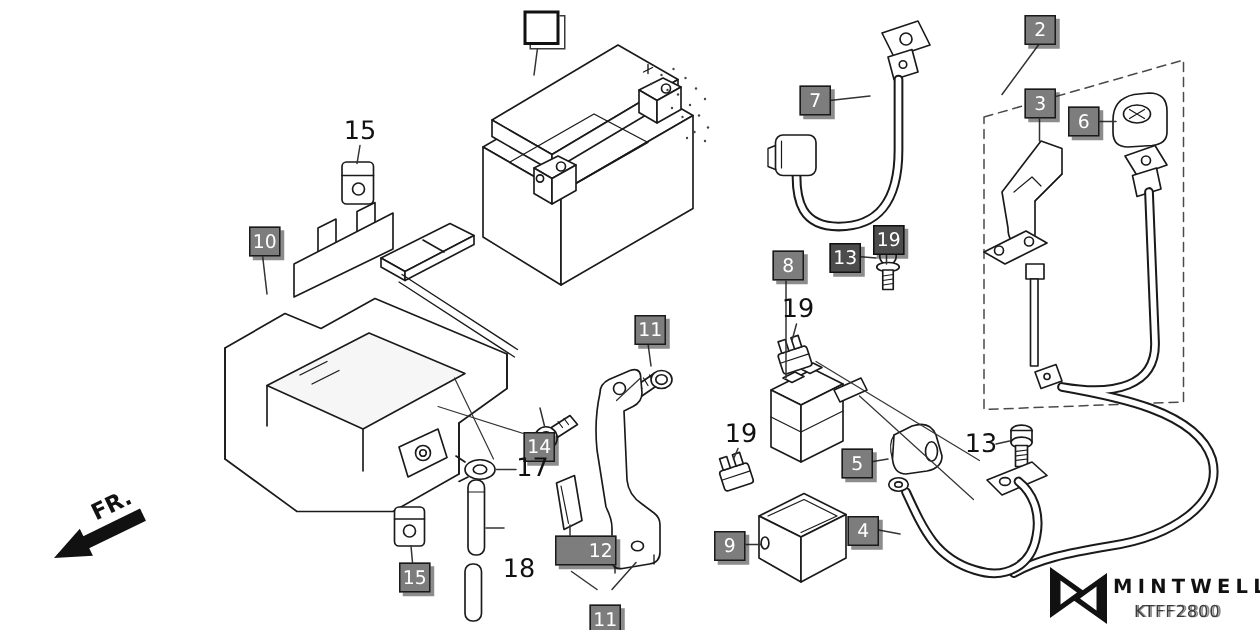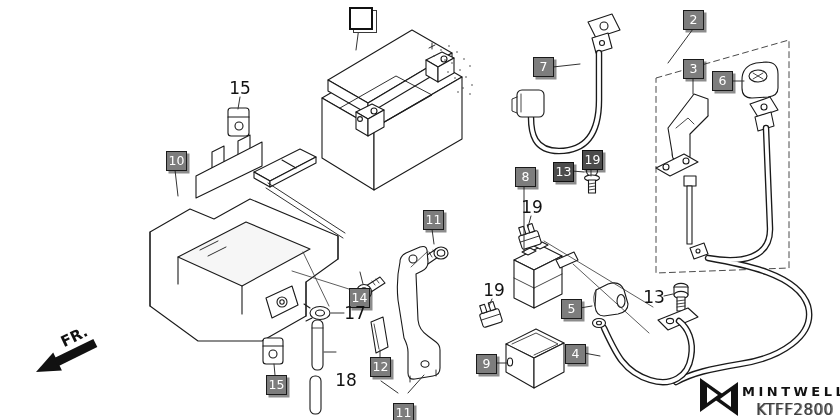--- a/index.html
+++ b/index.html
@@ -12,21 +12,21 @@
   .callout.box{width:19px;height:18px;background:#7d7d7d;border:1px solid #1a1a1a;
                color:#fff;box-shadow:2.5px 2.5px 0 rgba(25,25,25,.5);}
   .callout.box-dark{width:19px;height:18px;background:#4c4c4c;border:1px solid #111;
                color:#fff;box-shadow:2.5px 2.5px 0 rgba(25,25,25,.5);}
   .callout.light{width:20px;height:19px;background:#fff;border:2px solid #111;color:#fff;
                box-shadow:4px 3px 0 -1px #fff,4px 3px 0 0 #3a3a3a;}
   .callout.plain{font-size:17px;color:#111;transform:translate(-50%,-50%);background:transparent;}
   .watermark{position:absolute;left:694px;top:374px;width:146px;height:46px;}
   .wm-text{position:absolute;left:48px;top:10px;font-size:13px;font-weight:700;
            letter-spacing:3.5px;color:#111;}
-  .wm-code{position:absolute;left:62px;top:27px;font-size:15px;color:#3c3c3c;
+  .wm-code{position:absolute;left:62px;top:27px;font-size:11px;color:#3c3c3c;
            letter-spacing:.5px;text-shadow:1.2px 0 0 #8a8a8a;}
 </style>
 </head>
 <body>
 
 <div class="stage">
 
 <svg width="840" height="420" viewBox="0 0 840 420">
   <g fill="none" stroke="#1a1a1a" stroke-width="1.1" stroke-linejoin="round" stroke-linecap="round">
 
@@ -328,21 +328,21 @@
       <div class="callout box" style="left: 683px; top: 10px;">2</div>
       <div class="callout box" style="left: 683px; top: 59px;">3</div>
       <div class="callout box" style="left: 712px; top: 71px;">6</div>
       <div class="callout box" style="left: 533px; top: 57px;">7</div>
       <div class="callout box" style="left: 515px; top: 167px;">8</div>
       <div class="callout box-dark" style="left: 582px; top: 150px;">19</div>
       <div class="callout box-dark" style="left: 553px; top: 162px;">13</div>
       <div class="callout box" style="left: 166px; top: 151px; text-align: center;">10</div>
       <div class="callout box" style="left: 349px; top: 253px; margin-top: 35px;">14</div>
       <div class="callout box" style="left: 423px; top: 210px;">11</div>
-      <div class="callout box" style="left: 370px; top: 357px;">12</div>
+      <div class="callout box" style="left: 370px; top: 357px; padding-left: 20px;">12</div>
       <div class="callout box" style="left: 393px; top: 403px;">11</div>
       <div class="callout box" style="left: 266px; top: 375px;">15</div>
       <div class="callout box" style="left: 476px; top: 354px;">9</div>
       <div class="callout box" style="left: 561px; top: 299px;">5</div>
       <div class="callout box" style="left: 565px; top: 344px;">4</div>
       <div class="callout plain" style="left: 240px; top: 88px;">15</div>
       <div class="callout plain" style="left: 355px; top: 313px;">17</div>
       <div class="callout plain" style="left: 346px; top: 352px; margin-top: 28px;">18</div>
       <div class="callout plain" style="left: 532px; top: 207px;">19</div>
       <div class="callout plain" style="left: 494px; top: 290px;">19</div>

